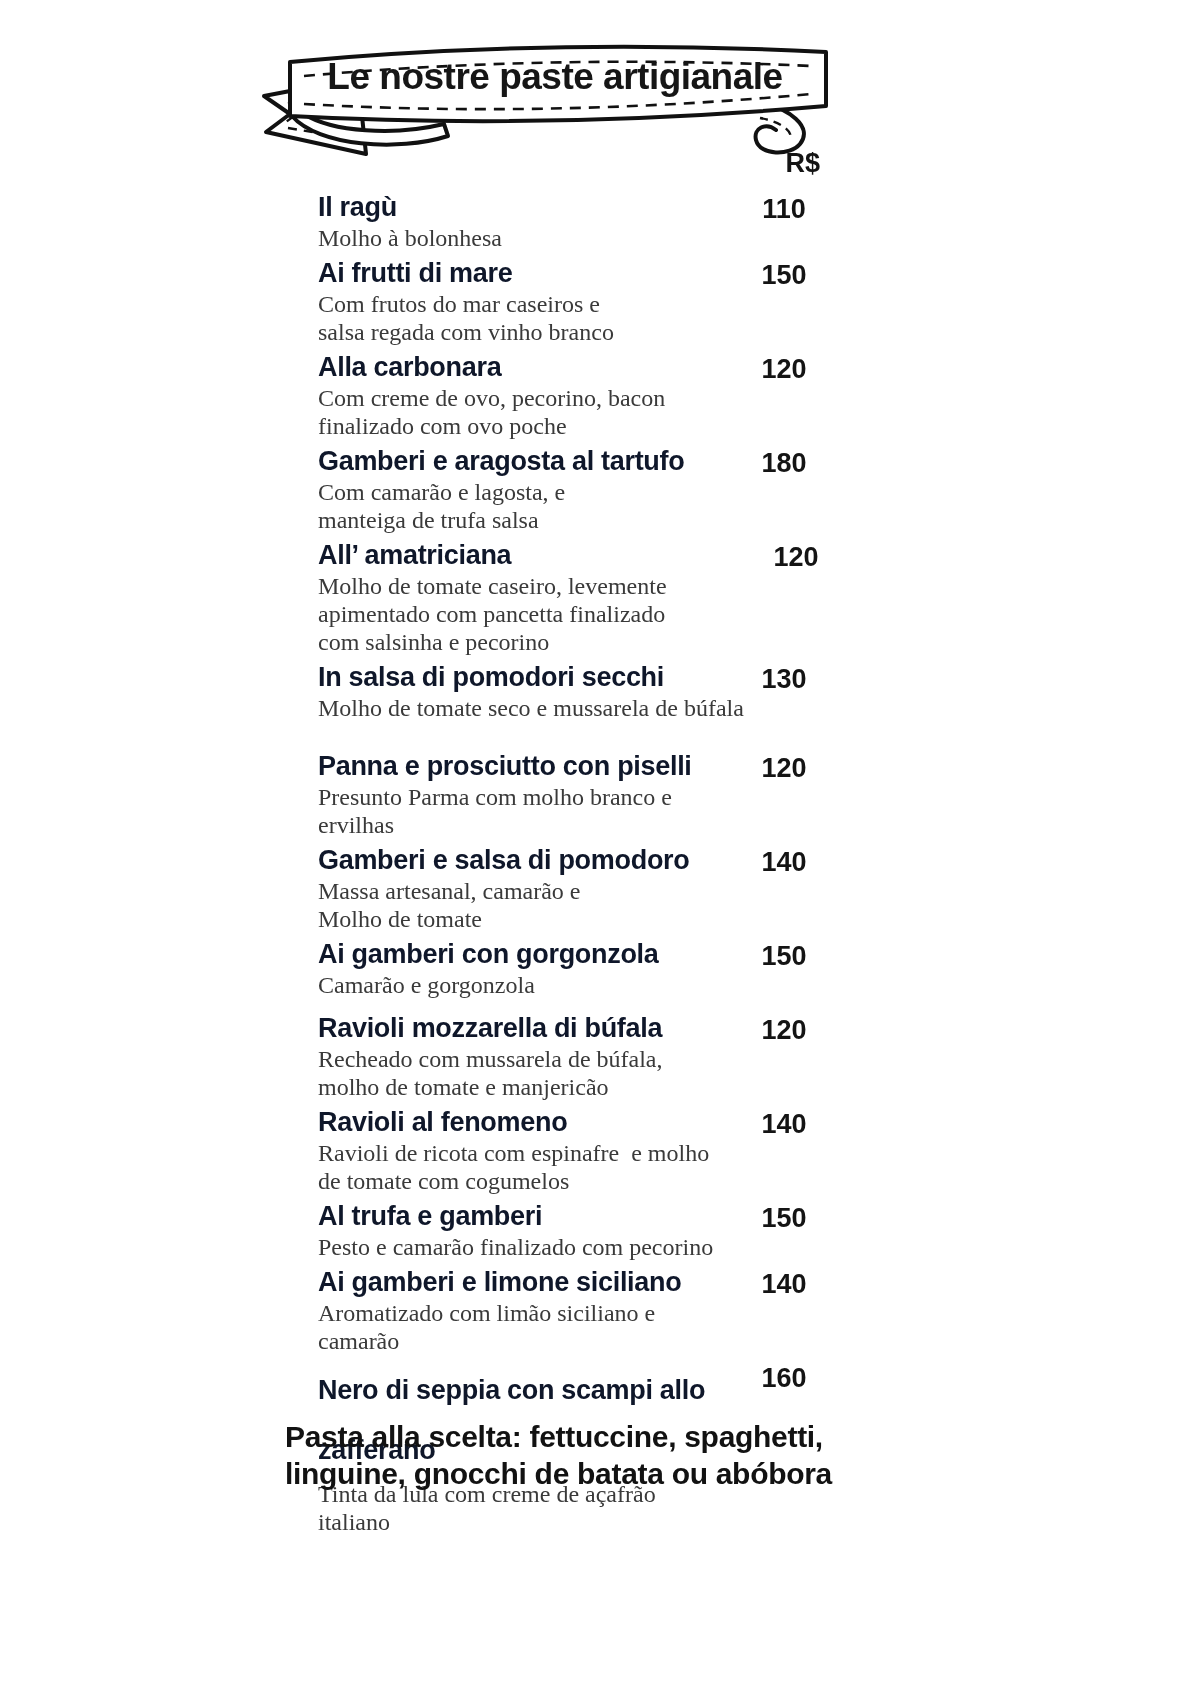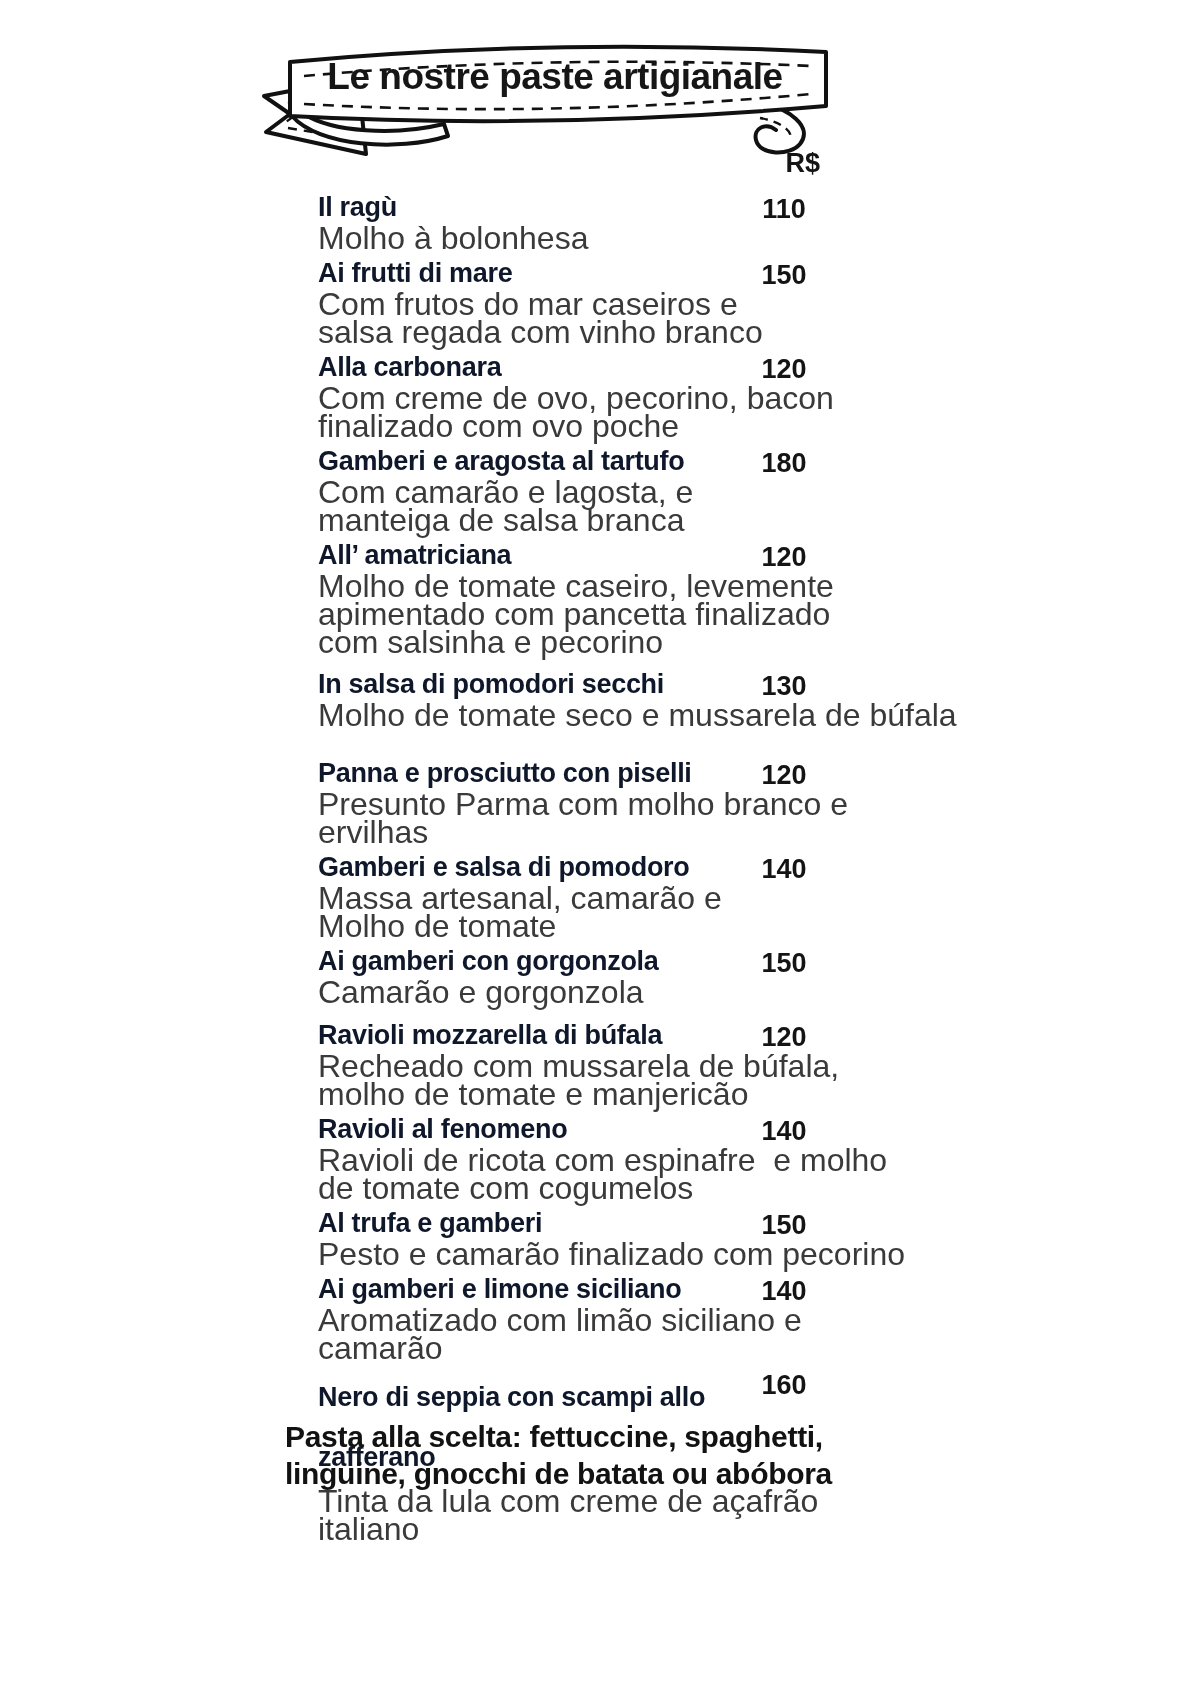--- a/index.html
+++ b/index.html
@@ -31,31 +31,31 @@
     font-size:27px;font-weight:800;color:#141414;
     margin:0 0 12px 0;
   }
   .item{display:flex;margin-bottom:5px;}
   .item-text{width:430px;}
   .name{
     font-size:27px;font-weight:800;line-height:33px;
     color:#0f172a;white-space:pre;letter-spacing:-0.3px;
   }
   .desc{
-    font-size:32px;font-weight:400;line-height:28px;
-    color:#3a3a3a;white-space:pre;
+    font-size:24px;font-weight:400;line-height:28px;
+    color:#3a3a3a;white-space:pre;font-family:Liberation Serif, serif;
   }
   .price{
     width:72px;text-align:center;
     font-size:27px;font-weight:800;color:#141414;
     padding-top:3px;white-space:nowrap;
   }
   
-  #items .item:nth-child(5){}
-  #items .item:nth-child(6){margin-top:12px;}
+  #items .item:nth-child(5){gap:12px;}
+  #items .item:nth-child(6){margin-top:5px;}
   #items .item:nth-child(7){margin-top:28px;}
   #items .item:nth-child(10){margin-top:13px;}
   #items .item:nth-child(14){margin-top:5px;}
   #items .item:nth-child(14) .name{line-height:60px;}
 
   
   .footer{
     position:absolute;left:285px;top:1418px;width:840px;
     font-size:30px;font-weight:800;line-height:37px;
     color:#121212;white-space:pre;letter-spacing:-0.3px;
@@ -111,21 +111,21 @@
       <div class="desc">Com creme de ovo, pecorino, bacon
 finalizado com ovo poche</div>
     </div>
     <div class="price">120</div>
   </div>
 
   <div class="item">
     <div class="item-text">
       <div class="name">Gamberi e aragosta al tartufo</div>
       <div class="desc">Com camarão e lagosta, e
-manteiga de salsa branca</div>
+manteiga de trufa salsa</div>
     </div>
     <div class="price">180</div>
   </div>
 
   <div class="item">
     <div class="item-text">
       <div class="name">All’ amatriciana</div>
       <div class="desc">Molho de tomate caseiro, levemente
 apimentado com pancetta finalizado
 com salsinha e pecorino</div>

